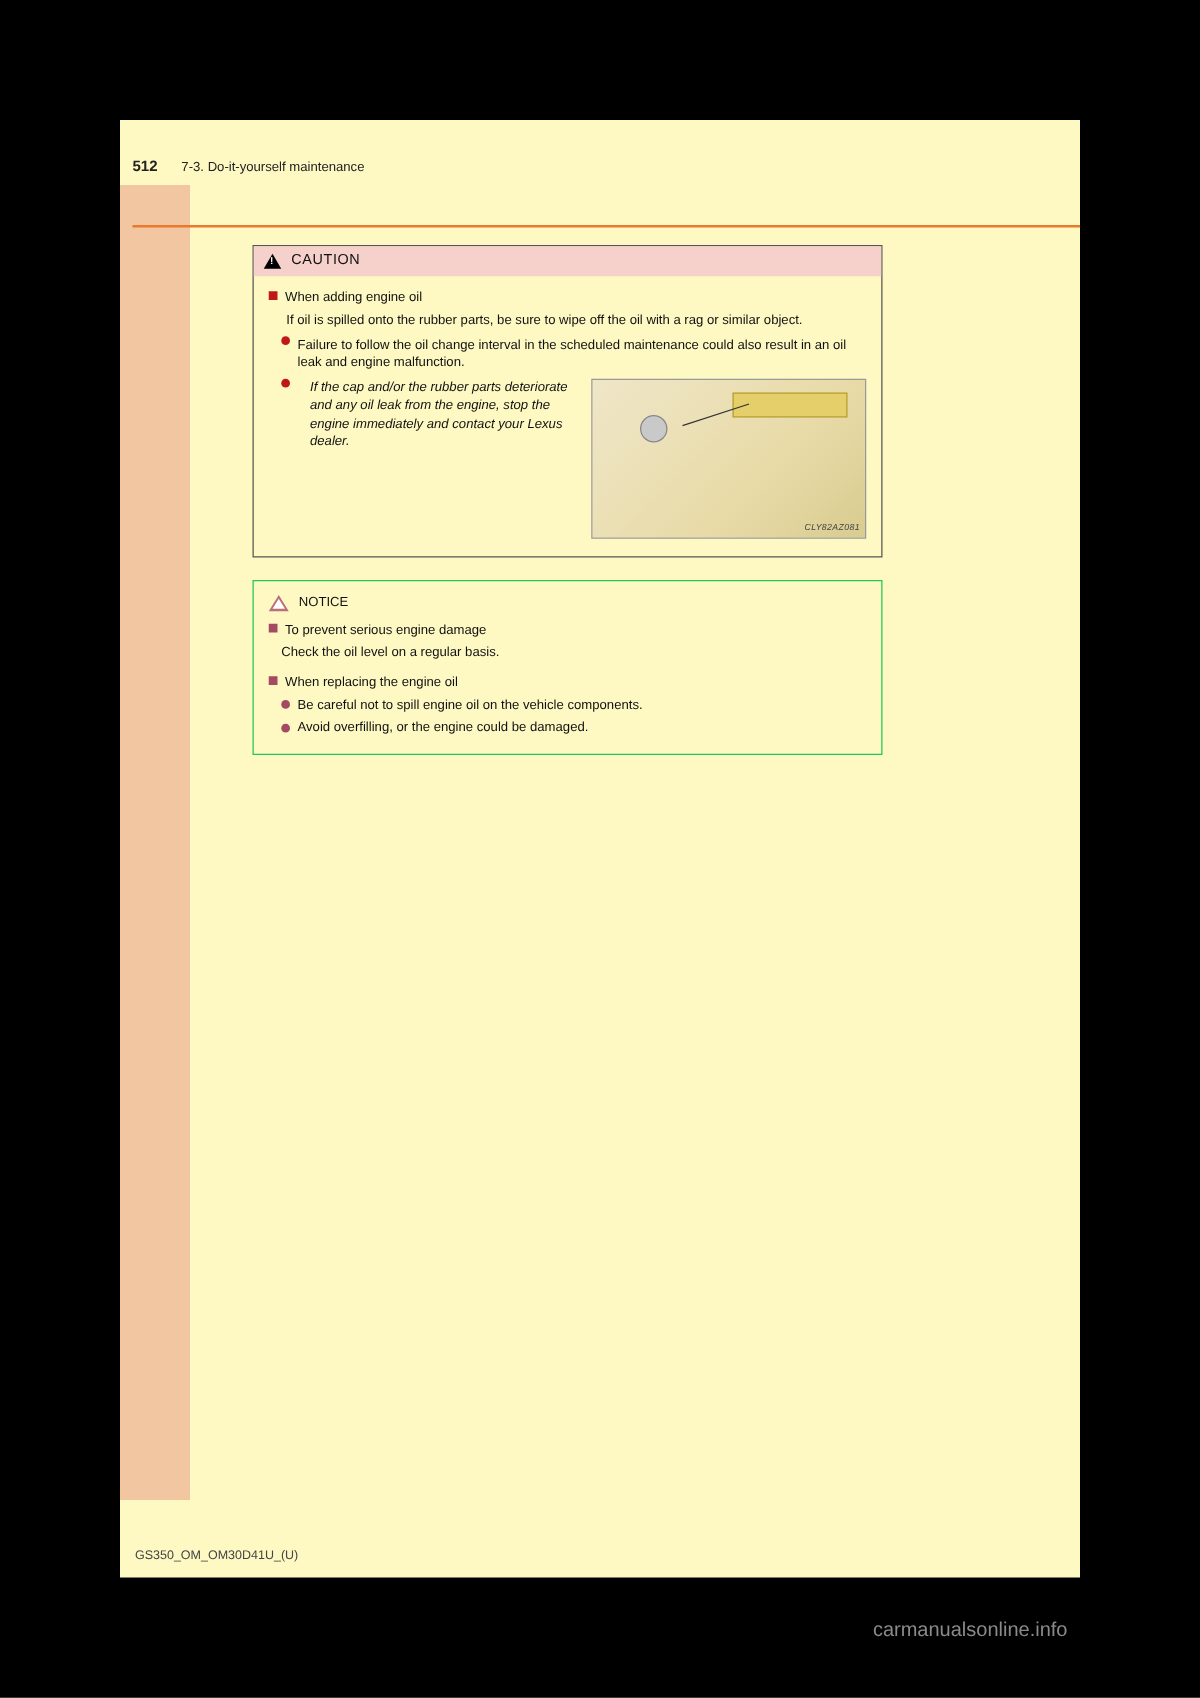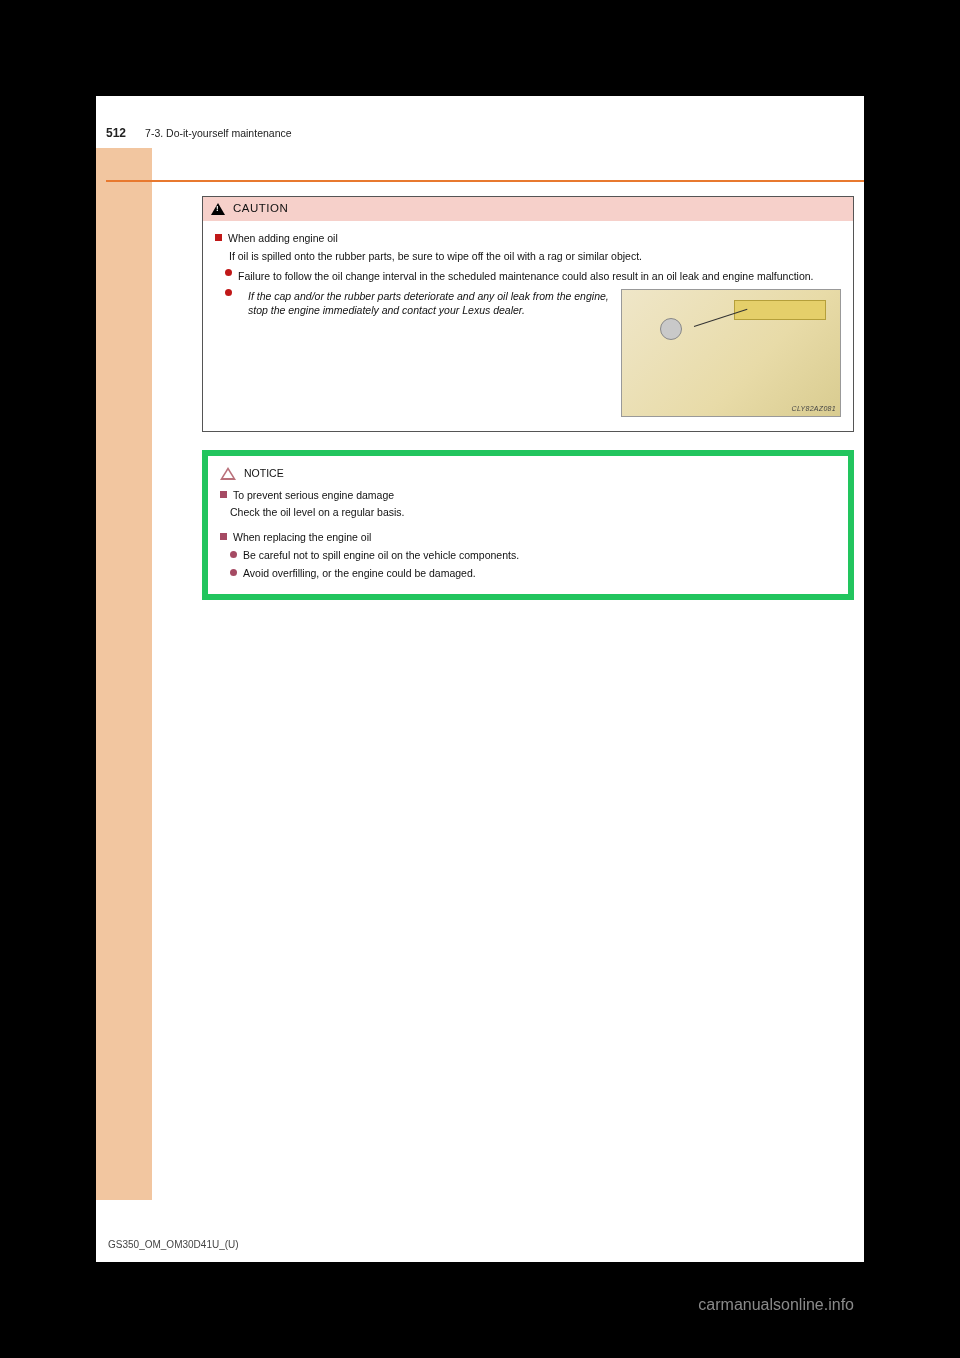--- a/index.html
+++ b/index.html
@@ -1,21 +1,21 @@
 <!DOCTYPE html>
 <html><head>
 <meta charset="utf-8">
 <style>
   * { margin: 0; padding: 0; box-sizing: border-box; }
   html, body { width: 960px; height: 1358px; background: #000; font-family: Arial, Helvetica, sans-serif; }
   .page {
     position: absolute;
     left: 96px; top: 96px;
     width: 768px; height: 1166px;
-    background: #ffffff;
+    background: #fef9c3;
   }
   .tab {
     position: absolute;
     left: 0; top: 52px;
     width: 56px; height: 1052px;
     background: #f2c6a0;
   }
   .hdr {
     position: absolute;
     left: 10px; top: 30px;
@@ -26,21 +26,21 @@
   .hdr .pnum { font-weight: bold; font-size: 12px; margin-right: 16px; }
   .hdr .sect { font-size: 10.5px; }
   .orange-rule {
     position: absolute;
     left: 10px; right: 0; top: 84px;
     height: 2px; background: #e8792f;
   }
   .content {
     position: absolute;
     left: 106px; top: 100px;
-    width: 652px;
+    width: 504px;
     font-size: 11px; line-height: 1.35;
     color: #111;
   }
 
   
   .caution-box { border: 1px solid #555; }
   .caution-hdr {
     background: #f6d0ca;
     padding: 4px 8px;
     display: flex; align-items: center; gap: 8px;
@@ -69,21 +69,21 @@
     width: 220px; height: 128px; flex-shrink: 0;
     background: linear-gradient(135deg, #efe6c8 0%, #e8dba8 60%, #d9cc90 100%);
     position: relative; border: 1px solid #999;
   }
   .engine-img .cap { position: absolute; left: 38px; top: 28px; width: 22px; height: 22px; border-radius: 50%; background: #c9c9c9; border: 1px solid #888; }
   .engine-img .bar { position: absolute; right: 14px; top: 10px; width: 92px; height: 20px; background: #e5cf6a; border: 1px solid #b59f3a; }
   .engine-img .line { position: absolute; left: 72px; top: 36px; width: 56px; height: 1px; background: #333; transform: rotate(-18deg); transform-origin: left; }
   .engine-img .ref { position: absolute; right: 4px; bottom: 3px; font-size: 7px; color: #444; letter-spacing: 0.3px; }
 
   
-  .notice-box { border: 6px solid #22c55e; margin-top: 18px; padding: 10px 12px 14px 12px; font-size: 10.5px; }
+  .notice-box { border: 1px solid #22c55e; margin-top: 18px; padding: 10px 12px 14px 12px; font-size: 10.5px; }
   .notice-hdr { display: flex; align-items: center; gap: 8px; margin-bottom: 8px; }
   .tri2 {
     width: 0; height: 0;
     border-left: 8px solid transparent;
     border-right: 8px solid transparent;
     border-bottom: 13px solid #b9707a;
     position: relative;
   }
   .tri2::after {
     content: "";

